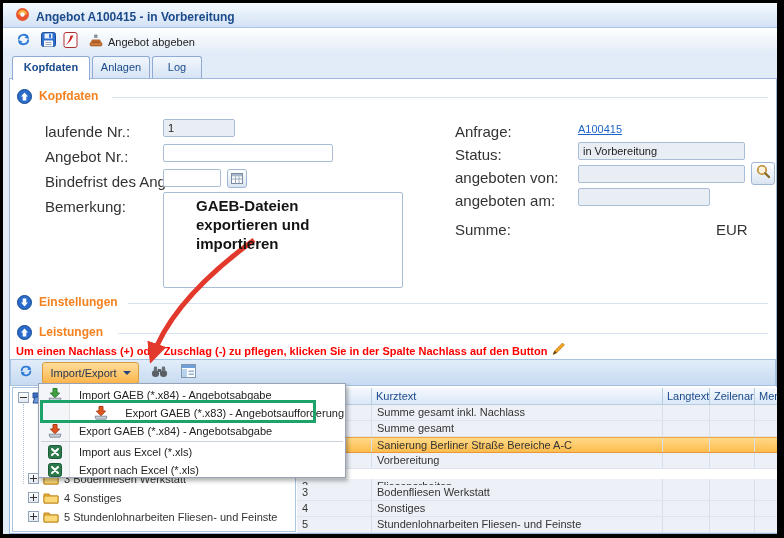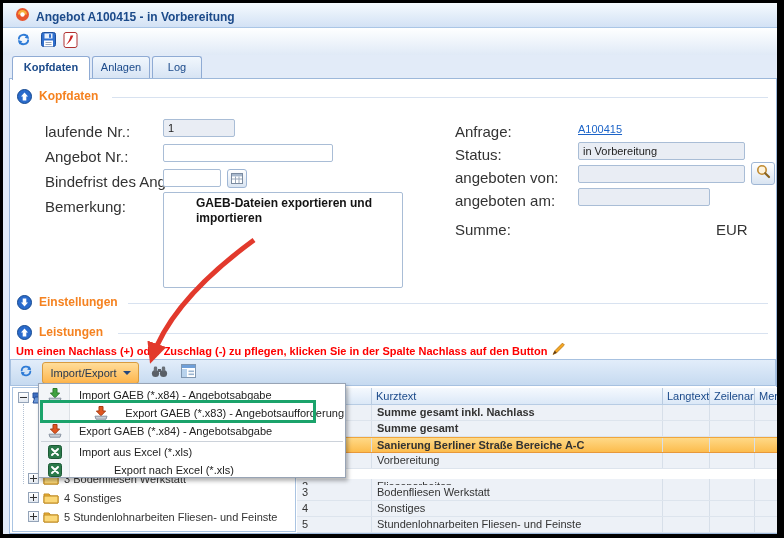--- a/index.html
+++ b/index.html
@@ -47,35 +47,35 @@
   .tree-row{position:absolute;height:16px;font-size:11px;color:#333;white-space:nowrap;}
   .exp{position:absolute;width:11px;height:11px;box-sizing:border-box;border:1px solid #93a3b8;
        background:linear-gradient(#fff,#e2e8f0);display:flex;align-items:center;justify-content:center;}
   .tablepane{position:absolute;left:297px;top:387px;width:480px;height:146px;background:#fff;z-index:2;overflow:hidden;}
   .thead{position:absolute;left:297px;top:388px;width:480px;height:17px;display:flex;z-index:2;
          background:linear-gradient(#f5f9fe,#dbe8f7);border-bottom:1px solid #b7cce4;box-sizing:border-box;}
   .th{box-sizing:border-box;border-right:1px solid #b9cbe0;font-size:11px;color:#1b4a8a;
       padding:2px 4px;overflow:hidden;white-space:nowrap;}
   .trow{position:absolute;left:297px;width:480px;height:16px;display:flex;background:#edf1f7;
         border-bottom:1px solid #dde4ed;box-sizing:border-box;z-index:2;}
-  .trow.bold .td{font-weight:bold;}
+  .trow.bold .td{font-weight:normal;}
   .trow.sel{background:linear-gradient(#ffd987,#fcbc4d);border-top:1px solid #f0a63c;border-bottom:1px solid #e8983a;}
   .td{box-sizing:border-box;border-right:1px solid #d7dfe9;font-size:11px;color:#333;
       padding:1px 5px;overflow:hidden;white-space:nowrap;}
   .c-oz{width:75px;}.c-kurz{width:291px;}.c-lang{width:47px;}.c-zeil{width:45px;}.c-menge{flex:1;border-right:none;}
   .menu{position:absolute;left:38px;top:383px;width:308px;height:95px;background:#fff;border:1px solid #98a4b5;
         box-sizing:border-box;box-shadow:2px 3px 4px rgba(0,0,0,.3);z-index:50;}
   .menu-strip{position:absolute;left:0;top:0;width:30px;height:100%;background:#f3f5f8;border-right:1px solid #dde1e6;}
   .mi{position:absolute;left:1px;width:304px;height:18px;display:flex;align-items:center;cursor:pointer;}
   .mic{width:30px;display:flex;align-items:center;justify-content:center;flex:none;}
   .mil{font-size:11px;color:#222;padding-left:9px;white-space:nowrap;}
   .msep{position:absolute;left:2px;width:302px;height:1px;background:#ccd2da;}
   .greenbox{position:absolute;left:40px;top:400px;width:276px;height:23px;border:3px solid #1ba36b;
             box-sizing:border-box;z-index:55;}
-  .callout{position:absolute;left:196px;top:196px;width:178px;font-size:12px;font-weight:bold;color:#141414;
+  .callout{position:absolute;left:196px;top:196px;width:178px;font-size:15px;font-weight:bold;color:#141414;
            line-height:1.28;z-index:60;}
   .arrow-svg{position:absolute;left:0;top:0;z-index:58;pointer-events:none;}
 </style>
 </head>
 <body>
 
 <div class="screen">
   <div class="window"></div>
 
   <div class="titlebar">
@@ -106,20 +106,28 @@
             <rect x="3" y="8.5" width="9" height="6" fill="#fff"></rect>
             <line x1="4.5" y1="10.5" x2="10.5" y2="10.5" stroke="#9aa6b8"></line>
             <line x1="4.5" y1="12.5" x2="10.5" y2="12.5" stroke="#9aa6b8"></line>
           </svg></span>
     </div>
     <div class="tbtn" style="left:55px;">
       <span><svg width="15" height="16">
             <rect x="1" y="0.5" width="13" height="15" rx="2" fill="#fff" stroke="#b03030"></rect>
             <path d="M3.5 12.5C6.5 10.5 9 7.5 10.3 3.5L7.6 3.5C6.9 7 5.3 10 3 12.8Z" fill="#cc2525"></path>
           </svg></span>
+    </div>
+    <div class="submitbtn">
+      <span><svg width="15" height="15">
+            <rect x="6" y="1.5" width="3.6" height="3.6" rx="1" fill="#8a93a0"></rect>
+            <path d="M4.2 6.5h7.6l1.4 2.6H2.8Z" fill="#b8642a"></path>
+            <rect x="2.2" y="9.6" width="11.6" height="3.2" rx="1" fill="#d07a33" stroke="#9a5518"></rect>
+          </svg></span>
+      <span>Angebot abgeben</span>
     </div>
   </div>
 
   <div class="tabstrip"></div>
   <div class="tab active" style="left:12px;width:78px;"><span>Kopfdaten</span></div>
   <div class="tab" style="left:92px;width:58px;"><span>Anlagen</span></div>
   <div class="tab" style="left:152px;width:50px;"><span>Log</span></div>
 
   <div class="panel"></div>
 
@@ -378,21 +386,21 @@
     <div class="msep" style="top:57px;"></div>
     <div class="mi" style="top:59px;">
       <span class="mic">
           <svg width="14" height="14">
             <rect x="0.5" y="0.5" width="13" height="13" rx="2" fill="#2c7a4b" stroke="#1d5a36"></rect>
             <path d="M4 4 10 10M10 4 4 10" stroke="#fff" stroke-width="2" stroke-linecap="round"></path>
           </svg>
         </span>
       <span class="mil">Import aus Excel (*.xls)</span>
     </div>
-    <div class="mi" style="top:77px;gap:35px;">
+    <div class="mi" style="top:77px;">
       <span class="mic">
           <svg width="14" height="14">
             <rect x="0.5" y="0.5" width="13" height="13" rx="2" fill="#2c7a4b" stroke="#1d5a36"></rect>
             <path d="M4 4 10 10M10 4 4 10" stroke="#fff" stroke-width="2" stroke-linecap="round"></path>
           </svg>
         </span>
       <span class="mil">Export nach Excel (*.xls)</span>
     </div>
   </div>
   <div class="greenbox"></div>

